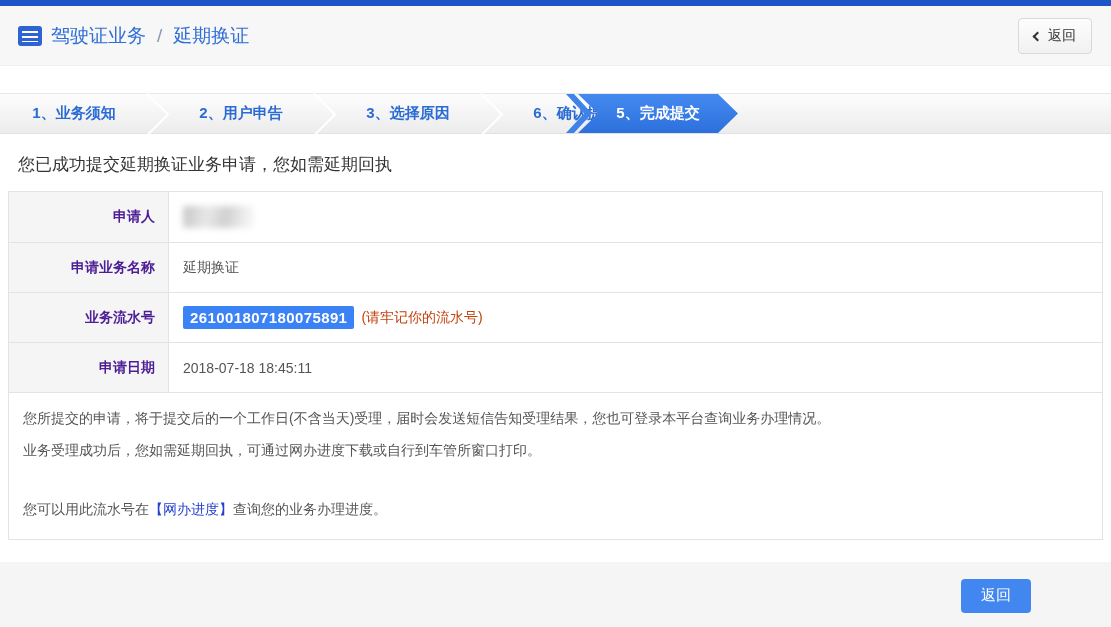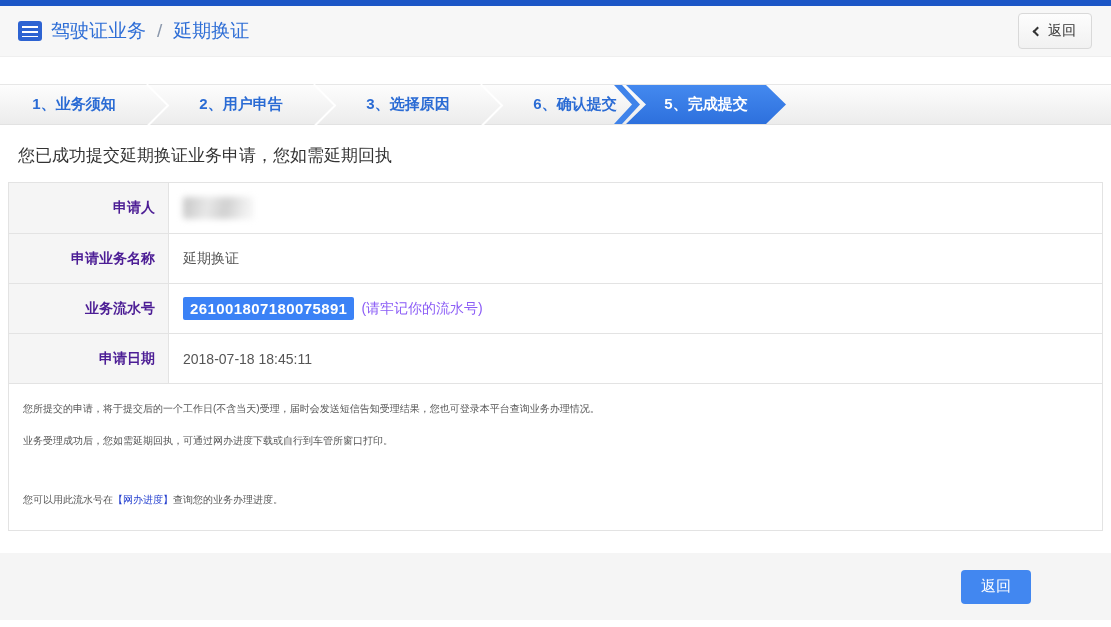--- a/index.html
+++ b/index.html
@@ -10,21 +10,21 @@
     font-family:"Liberation Sans","DejaVu Sans",sans-serif;
     color:#333;
     position:relative;
     overflow:hidden;
   }
   
   .topbar { height:6px; background:#1c56c6; }
 
   
   .header {
-    height:51px; background:#f7f7f7; border-bottom:1px solid #efefef;
+    height:60px; background:#f7f7f7; border-bottom:1px solid #efefef;
     display:flex; align-items:center; justify-content:space-between;
     padding:0 19px 0 18px;
   }
   .header-left { display:flex; align-items:center; gap:9px; }
   .doc-icon {
     width:24px; height:20px; border-radius:3px;
     background:#2d63d2; display:inline-block; position:relative; flex:0 0 auto;
   }
   .doc-icon::after {
     content:""; position:absolute; left:4px; right:4px; top:5px; bottom:4px;
@@ -60,21 +60,21 @@
     color:#2a6bd4; font-weight:bold; font-size:15px; position:relative;
     cursor:pointer;
   }
   .tab.has-sep::after {
     content:""; position:absolute; right:-15px; top:5px;
     width:29px; height:29px;
     border-top:2px solid rgba(255,255,255,.95);
     border-right:2px solid rgba(255,255,255,.95);
     transform:rotate(45deg); z-index:1;
   }
-  .active-wrap { position:absolute; left:612px; top:0; height:100%; width:180px; }
+  .active-wrap { position:absolute; left:564px; top:0; height:100%; width:180px; }
   .tab-wedge {
     position:absolute; left:2px; top:0; width:26px; height:100%;
     background:#3f83ea;
     clip-path:polygon(0 0,8px 0,26px 50%,8px 100%,0 100%,18px 50%);
   }
   .tab-active-body {
     position:absolute; left:14px; top:0; width:160px; height:100%;
     background:linear-gradient(180deg,#4489ef,#2d70dd);
     clip-path:polygon(0 0,calc(100% - 20px) 0,100% 50%,calc(100% - 20px) 100%,0 100%,20px 50%);
     display:flex; align-items:center; justify-content:center;
@@ -100,26 +100,26 @@
   }
   .redacted {
     width:70px; height:22px; border-radius:3px;
     background:linear-gradient(100deg,#c6c6c6,#e8e8e8 35%,#d0d0d0 60%,#f2f2f2 90%);
     filter:blur(3px);
   }
   .serial-badge {
     background:#3b82f6; color:#fff; font-weight:bold; font-size:15px;
     padding:3px 7px; border-radius:2px; letter-spacing:.4px;
   }
-  .serial-note { color:#8b5cf6; }
+  .serial-note { color:#c2410c; }
 
   
   .notes {
     margin:0 8px; border:1px solid #e3e3e3; border-top:none;
-    padding:9px 14px 14px; font-size:10px; color:#555; background:#fff;
+    padding:9px 14px 14px; font-size:14px; color:#555; background:#fff;
   }
   .notes p { margin:0; line-height:32px; }
   .notes .line3 { margin-top:27px; }
   .progress-link { color:#2540cf; text-decoration:none; cursor:pointer;margin-top:19px; }
 
   
   .footer {
     margin-top:22px; height:67px; background:#f5f5f5;
     display:flex; align-items:center; justify-content:flex-end;
     padding-right:80px;

